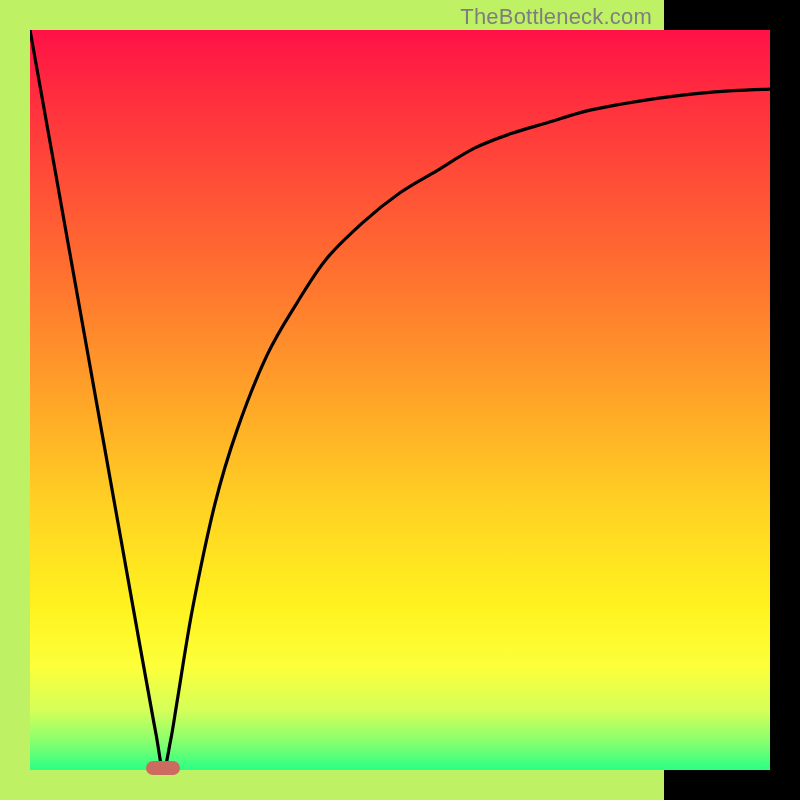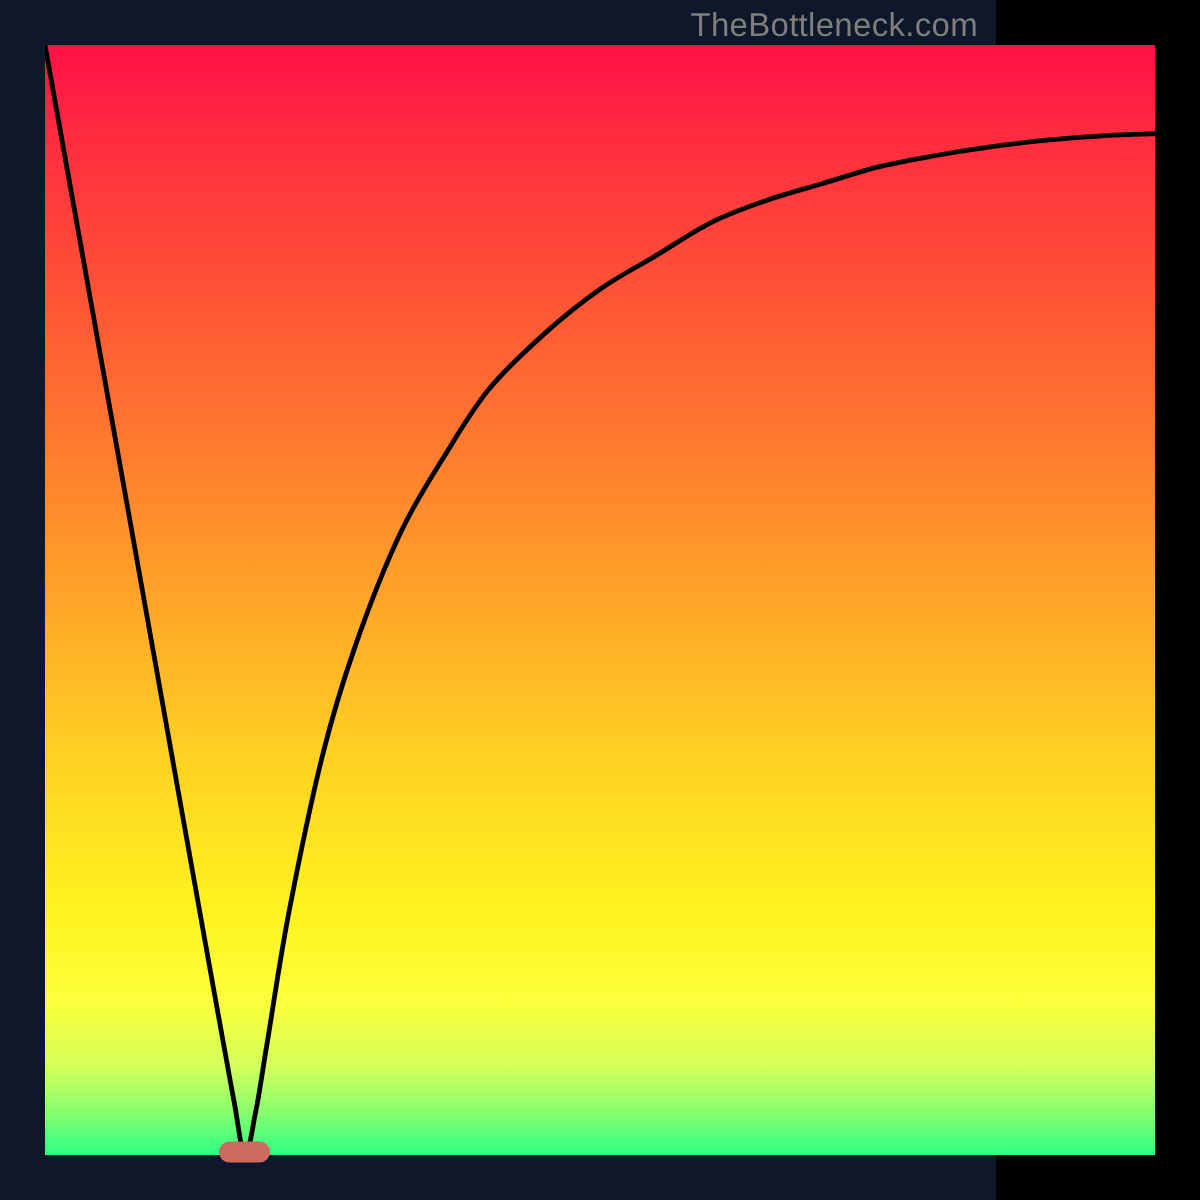--- a/index.html
+++ b/index.html
@@ -10,21 +10,21 @@
     background: #000;
     overflow: hidden;
     font-family: Arial, Helvetica, sans-serif;
   }
   .frame {
     position: absolute;
     left: 0;
     top: 0;
     width: 664px;
     height: 800px;
-    background: #0f172a;
+    background: #bef264;
   }
   .plot-area {
     position: absolute;
     left: 30px;
     top: 30px;
     width: 740px;
     height: 740px;
     
     background: linear-gradient(to bottom,
       #ff1147 0%,

